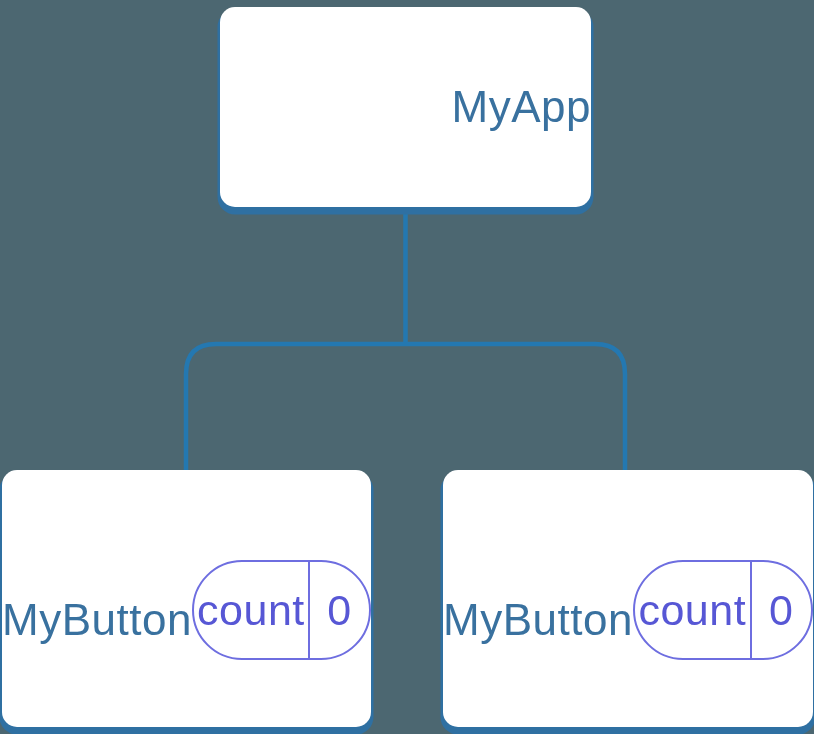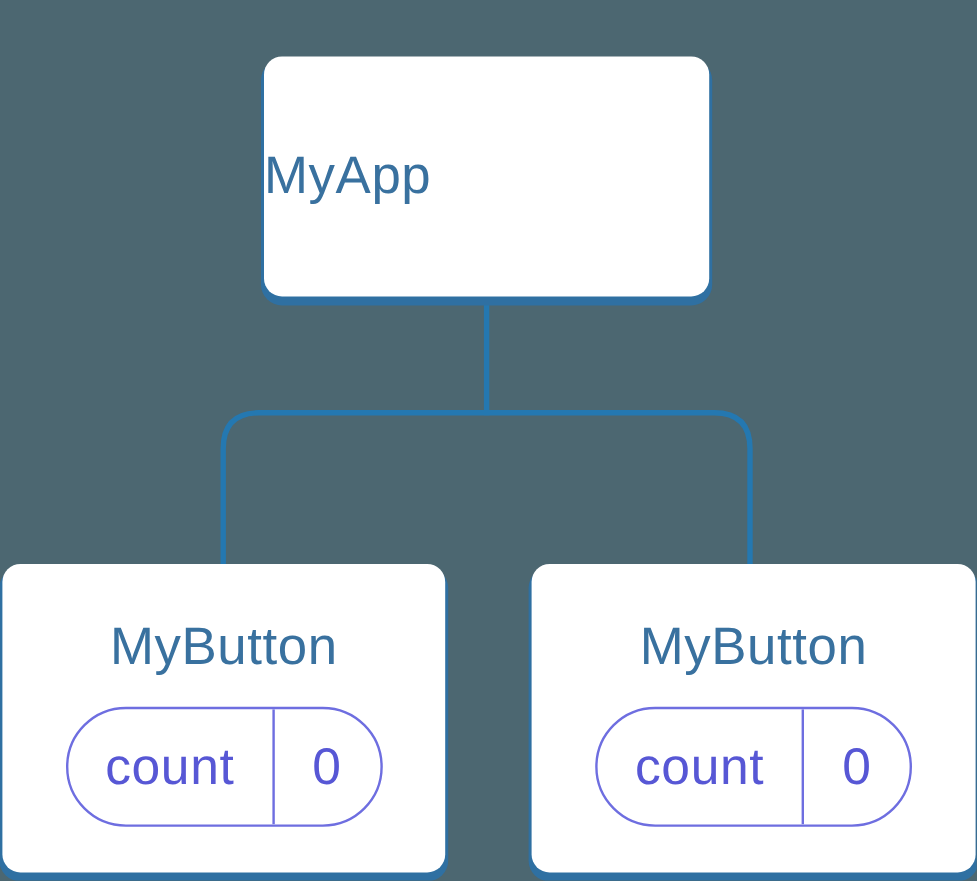--- a/index.html
+++ b/index.html
@@ -40,28 +40,27 @@
     position: absolute;
     background: var(--node-bg);
     border-radius: 15px;
     box-shadow: 0 5px 0 2.5px var(--node-shadow);
   }
   .node-root {
     left: 220px; top: 7px;
     width: 371px; height: 200px;
     display: flex;
     align-items: center;
-    justify-content: flex-start;
-    margin-top: 40px;
+    justify-content: flex-end;
   }
   .node-child {
     top: 470px;
     width: 369px; height: 257px;
     display: flex;
-    flex-direction: column;
+    flex-direction: row;
     align-items: center;
   }
   .node-child.left  { left: 2px; }
   .node-child.right { left: 443px; width: 370px; }
   .node-title {
     font-size: 44px;
     font-weight: 500;
     color: var(--node-title);
     letter-spacing: 0.5px;
     line-height: 54px;

